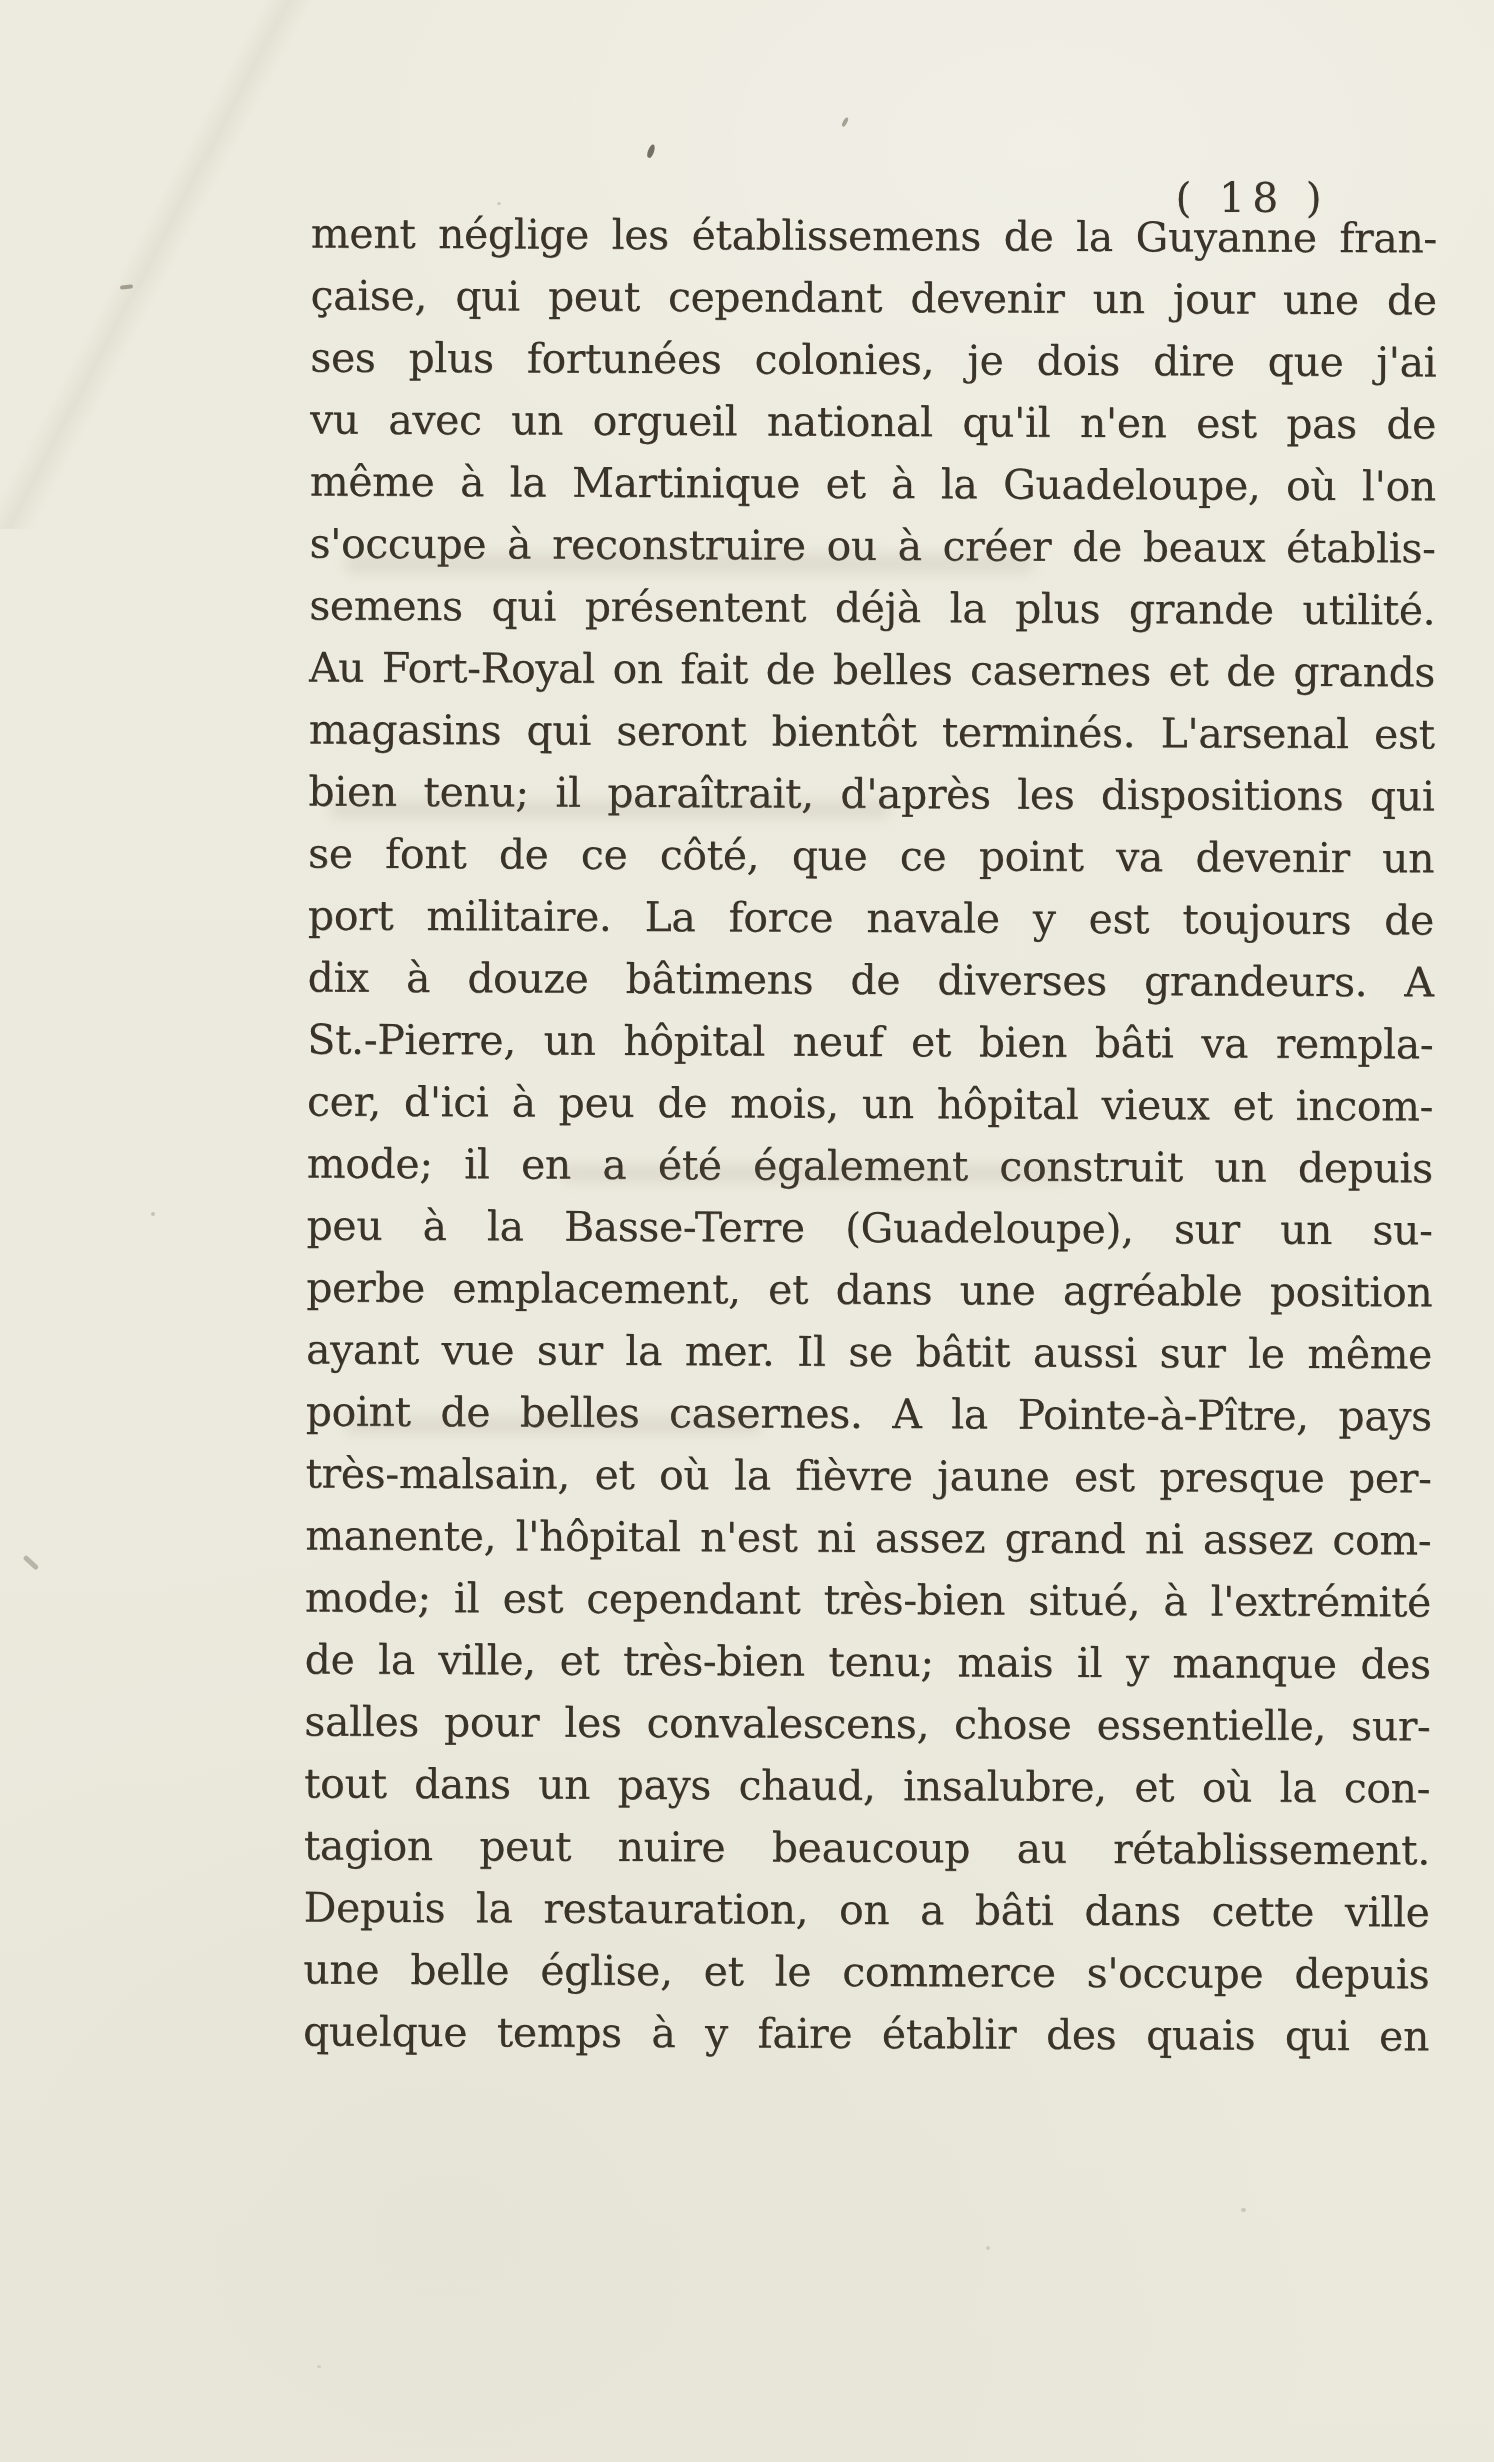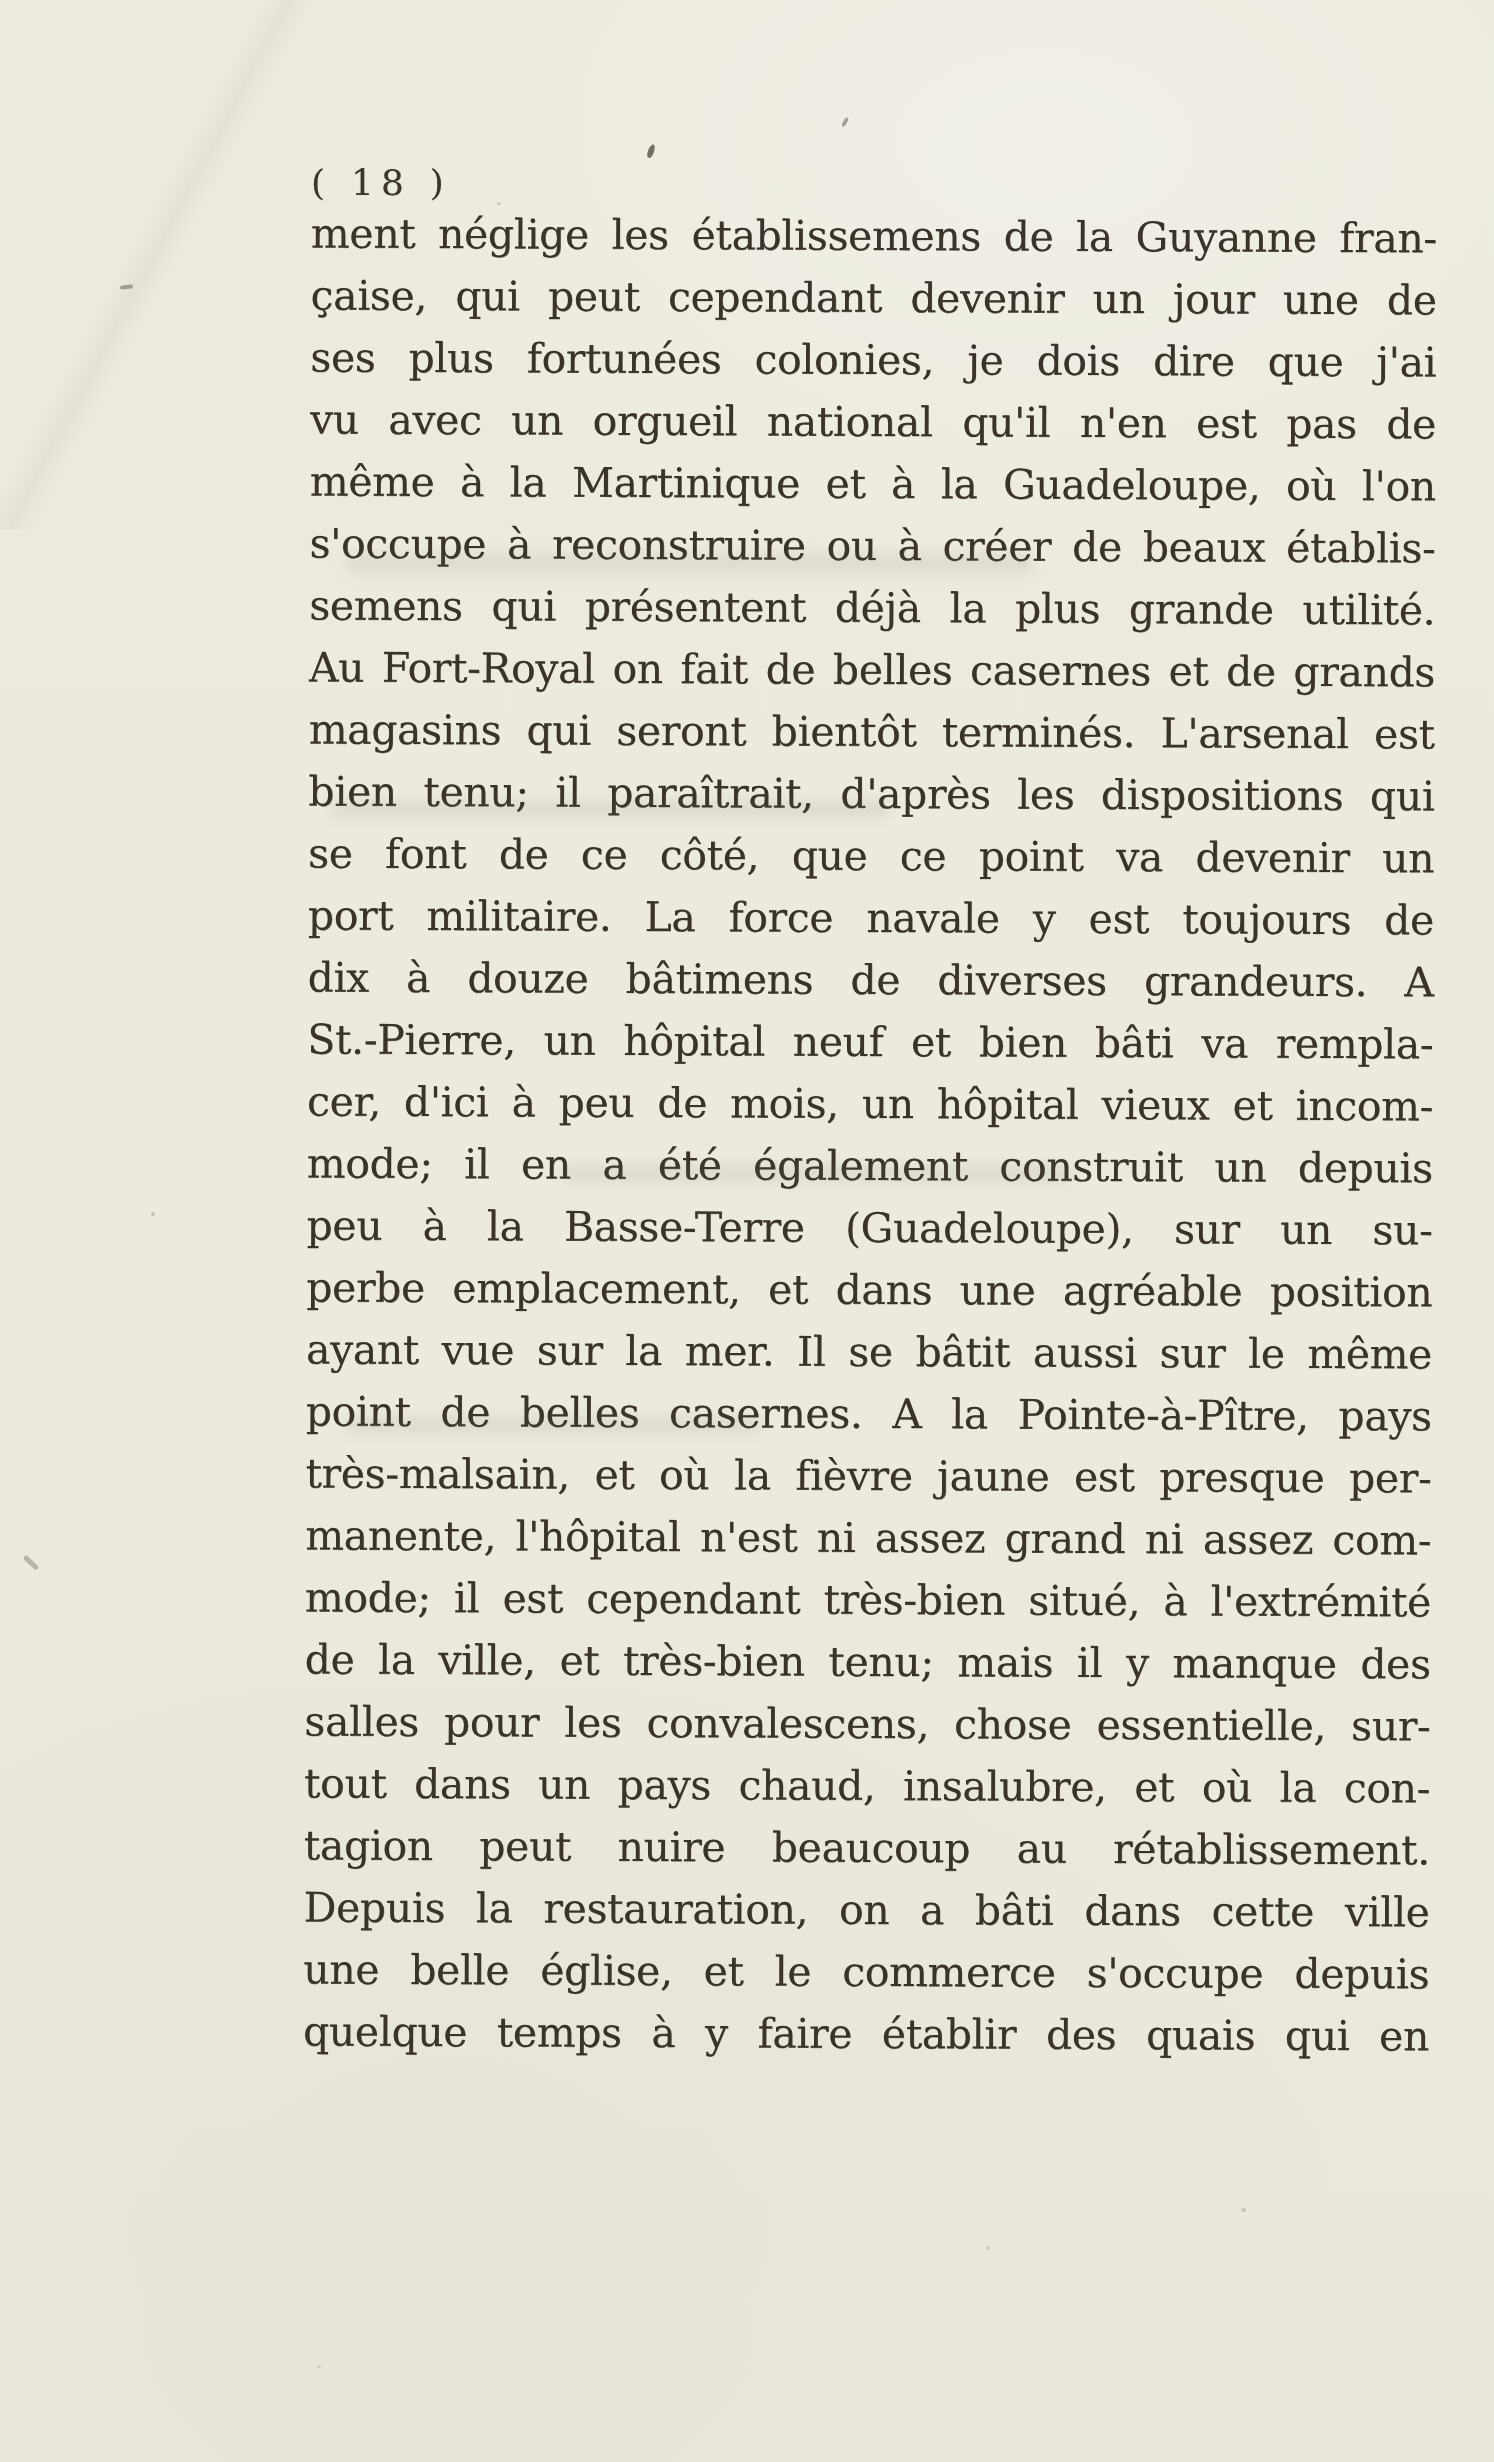--- a/index.html
+++ b/index.html
@@ -23,24 +23,24 @@
   .crease {
     position: absolute;
     left: -48px; top: -32px;
     width: 417px; height: 561px;
     background: linear-gradient(118deg, rgba(255,255,255,0) 46%, rgba(178,172,155,0.16) 49.5%, rgba(255,255,255,0) 53%);
     pointer-events: none;
   }
   .pagenum {
     position: absolute;
     left: 311px;
-    top: 162px;
+    top: 174px;
     width: 1018px;
-    text-align: left;
-    font-size: 36px;
+    text-align: right;
+    font-size: 41px;
     letter-spacing: 7.2px;
     color: #3c352b;
     text-shadow: 0 0 0.8px rgba(58,50,40,0.45);
   }
   .text-block {
     position: absolute;
     left: 311px;
     top: 205px;
     width: 1126px;
     transform: rotate(0.25deg);

